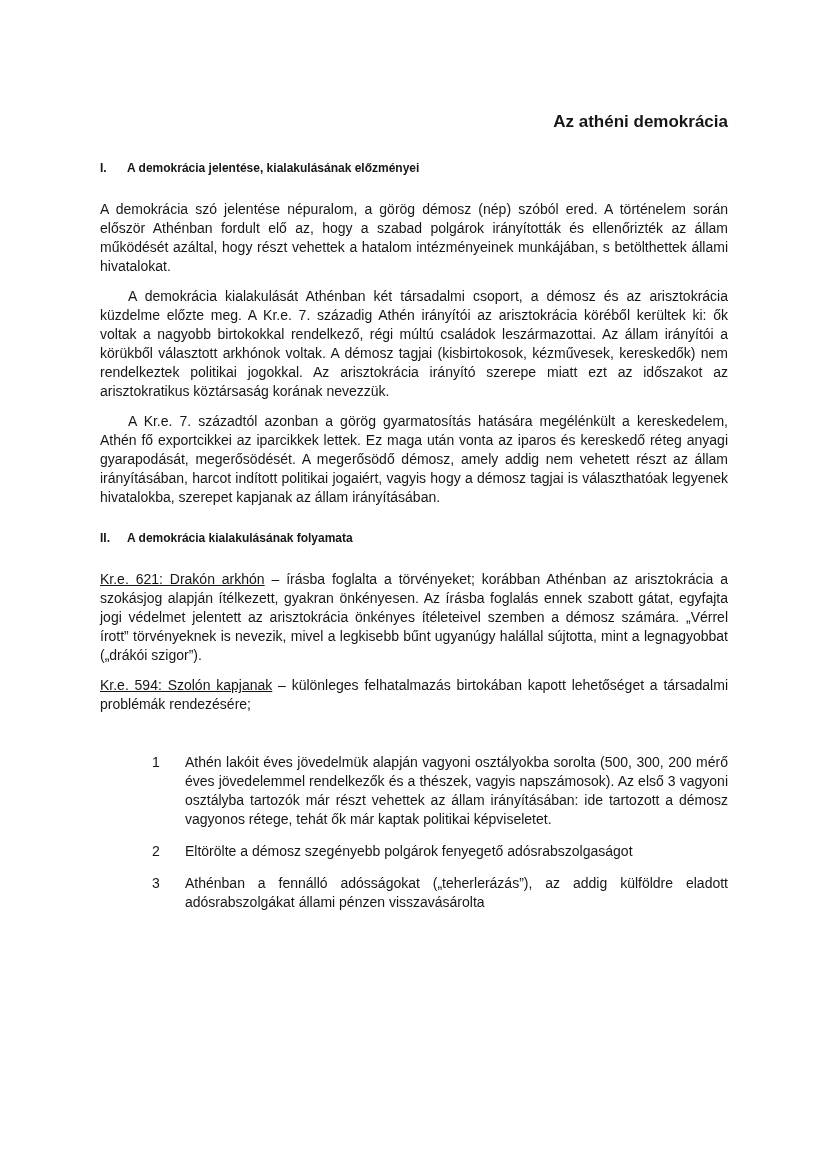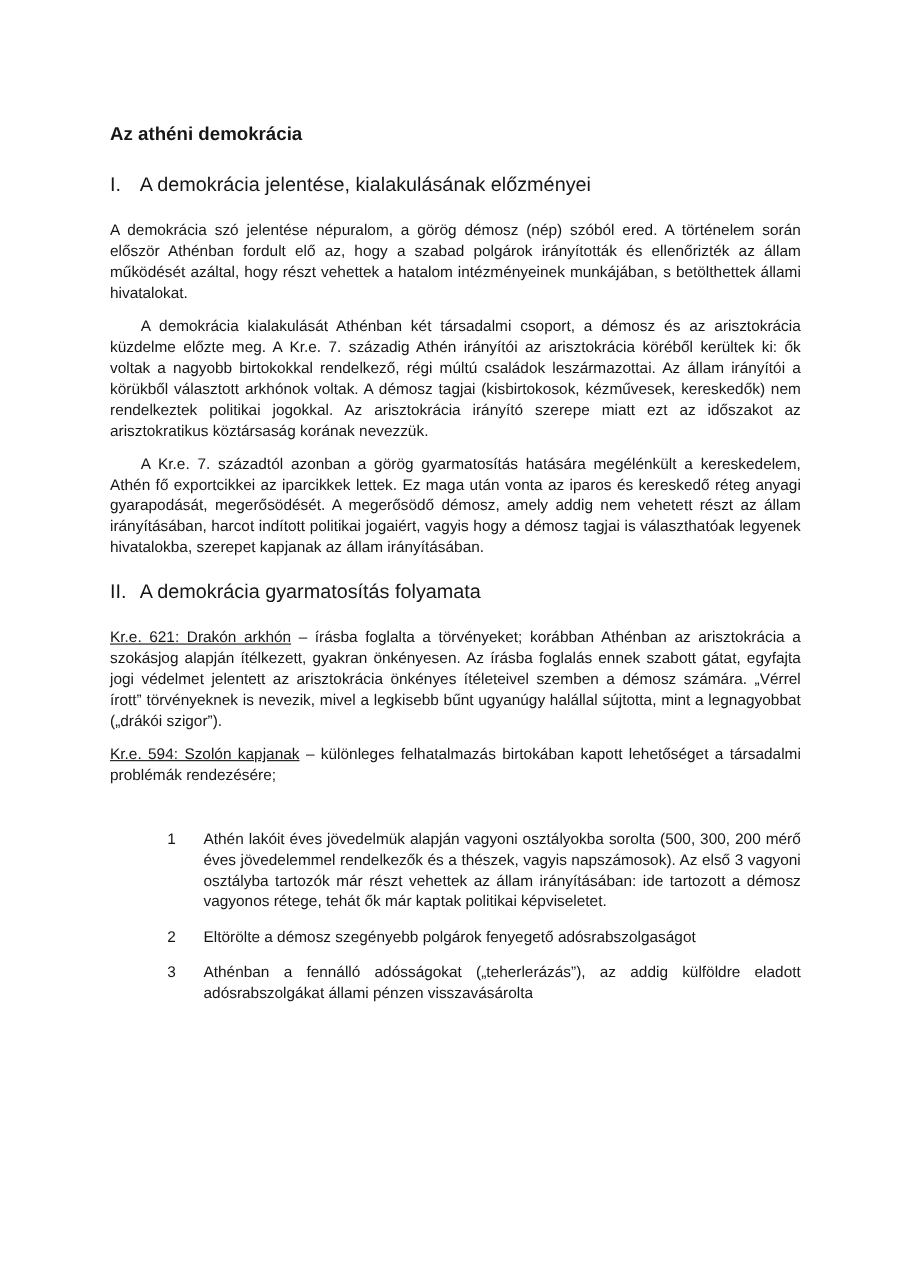--- a/index.html
+++ b/index.html
@@ -11,27 +11,27 @@
     background: #ffffff;
     color: #161616;
     font-family: "Liberation Sans", "DejaVu Sans", sans-serif;
     font-size: 14px;
     line-height: 19px;
   }
   .title {
     font-size: 17px;
     line-height: 22px;
     font-weight: bold;
-    text-align: left;
+    text-align: right;
     margin: 0 0 26px 0;
   }
   .heading {
-    font-size: 18px;
+    font-size: 12px;
     line-height: 19px;
-    font-weight: normal;
+    font-weight: bold;
     margin: 22px 0 22px 0;
   }
   .hnum { display: inline-block; width: 27px; }
   .para { margin: 0 0 11px 0; text-align: justify; }
   .indent { text-indent: 28px; }
   .b { font-weight: normal; }
   .u { text-decoration: underline; }
   .spacer { height: 10px; }
   .list-item {
     display: flex;
@@ -45,21 +45,21 @@
 </head>
 <body>
 
 <div class="page">
   <h1 class="title">Az athéni demokrácia</h1>
   <div>
       <h2 class="heading"><span class="hnum">I.</span><span>A demokrácia jelentése, kialakulásának előzményei</span></h2>
       <p class="para"><span class="b">A demokrácia szó jelentése népuralom</span><span>, a görög </span><span class="b">démosz (nép)</span><span> szóból ered. A történelem során először Athénban fordult elő az, hogy </span><span class="b">a szabad polgárok irányították és ellenőrizték az állam működését</span><span> azáltal, hogy </span><span class="b">részt vehettek a hatalom intézményeinek munkájában</span><span>, s betölthettek állami hivatalokat.</span></p>
       <p class="para indent"><span>A demokrácia kialakulását Athénban két társadalmi csoport, </span><span class="b">a démosz és az arisztokrácia küzdelme</span><span> előzte meg. A Kr.e. 7. századig Athén irányítói az arisztokrácia köréből kerültek ki: ők voltak a nagyobb birtokokkal rendelkező, régi múltú családok leszármazottai. Az állam irányítói a körükből választott </span><span class="b">arkhónok</span><span> voltak. </span><span class="b">A démosz tagjai (kisbirtokosok, kézművesek, kereskedők) nem rendelkeztek politikai jogokkal</span><span>. Az arisztokrácia irányító szerepe miatt ezt az időszakot az arisztokratikus köztársaság korának nevezzük.</span></p>
       <p class="para indent"><span>A Kr.e. 7. századtól azonban a </span><span class="b">görög gyarmatosítás hatására megélénkült a kereskedelem, Athén fő exportcikkei az iparcikkek lettek.</span><span> Ez maga után vonta </span><span class="b">az iparos és kereskedő réteg anyagi gyarapodását, megerősödését.</span><span> A megerősödő démosz, amely addig nem vehetett részt az állam irányításában, harcot indított politikai jogaiért, vagyis hogy a démosz tagjai is választhatóak legyenek hivatalokba, szerepet kapjanak az állam irányításában.</span></p>
-      <h2 class="heading"><span class="hnum">II.</span><span>A demokrácia gyarmatosítás folyamata</span></h2>
+      <h2 class="heading"><span class="hnum">II.</span><span>A demokrácia kialakulásának folyamata</span></h2>
       <p class="para"><span class="b u">Kr.e. 621: Drakón arkhón</span><span class="b"> – írásba foglalta a törvényeket</span><span>; korábban Athénban az arisztokrácia a szokásjog alapján ítélkezett, gyakran önkényesen. Az írásba foglalás ennek szabott gátat, egyfajta </span><span class="b">jogi védelmet jelentett az arisztokrácia önkényes ítéleteivel szemben</span><span> a démosz számára. „Vérrel írott” törvényeknek is nevezik, mivel a legkisebb bűnt ugyanúgy halállal sújtotta, mint a legnagyobbat </span><span class="b">(„drákói szigor”)</span><span>.</span></p>
       <p class="para"><span class="b u">Kr.e. 594: Szolón kapjanak</span><span> – különleges felhatalmazás birtokában kapott lehetőséget a társadalmi problémák rendezésére;</span></p>
       <div class="spacer"></div>
       <div class="spacer"></div>
       <div class="list-item">
         <span class="num">1</span>
         <div class="li-text"><span>Athén lakóit éves jövedelmük alapján </span><span class="b">vagyoni osztályok</span><span>ba sorolta (500, 300, 200 mérő éves jövedelemmel rendelkezők és a thészek, vagyis napszámosok). </span><span class="b">Az első 3 vagyoni osztályba tartozók már részt vehettek az állam irányításában: ide tartozott a démosz vagyonos rétege</span><span>, tehát ők már kaptak politikai képviseletet.</span></div>
       </div>
       <div class="list-item">
         <span class="num">2</span>

